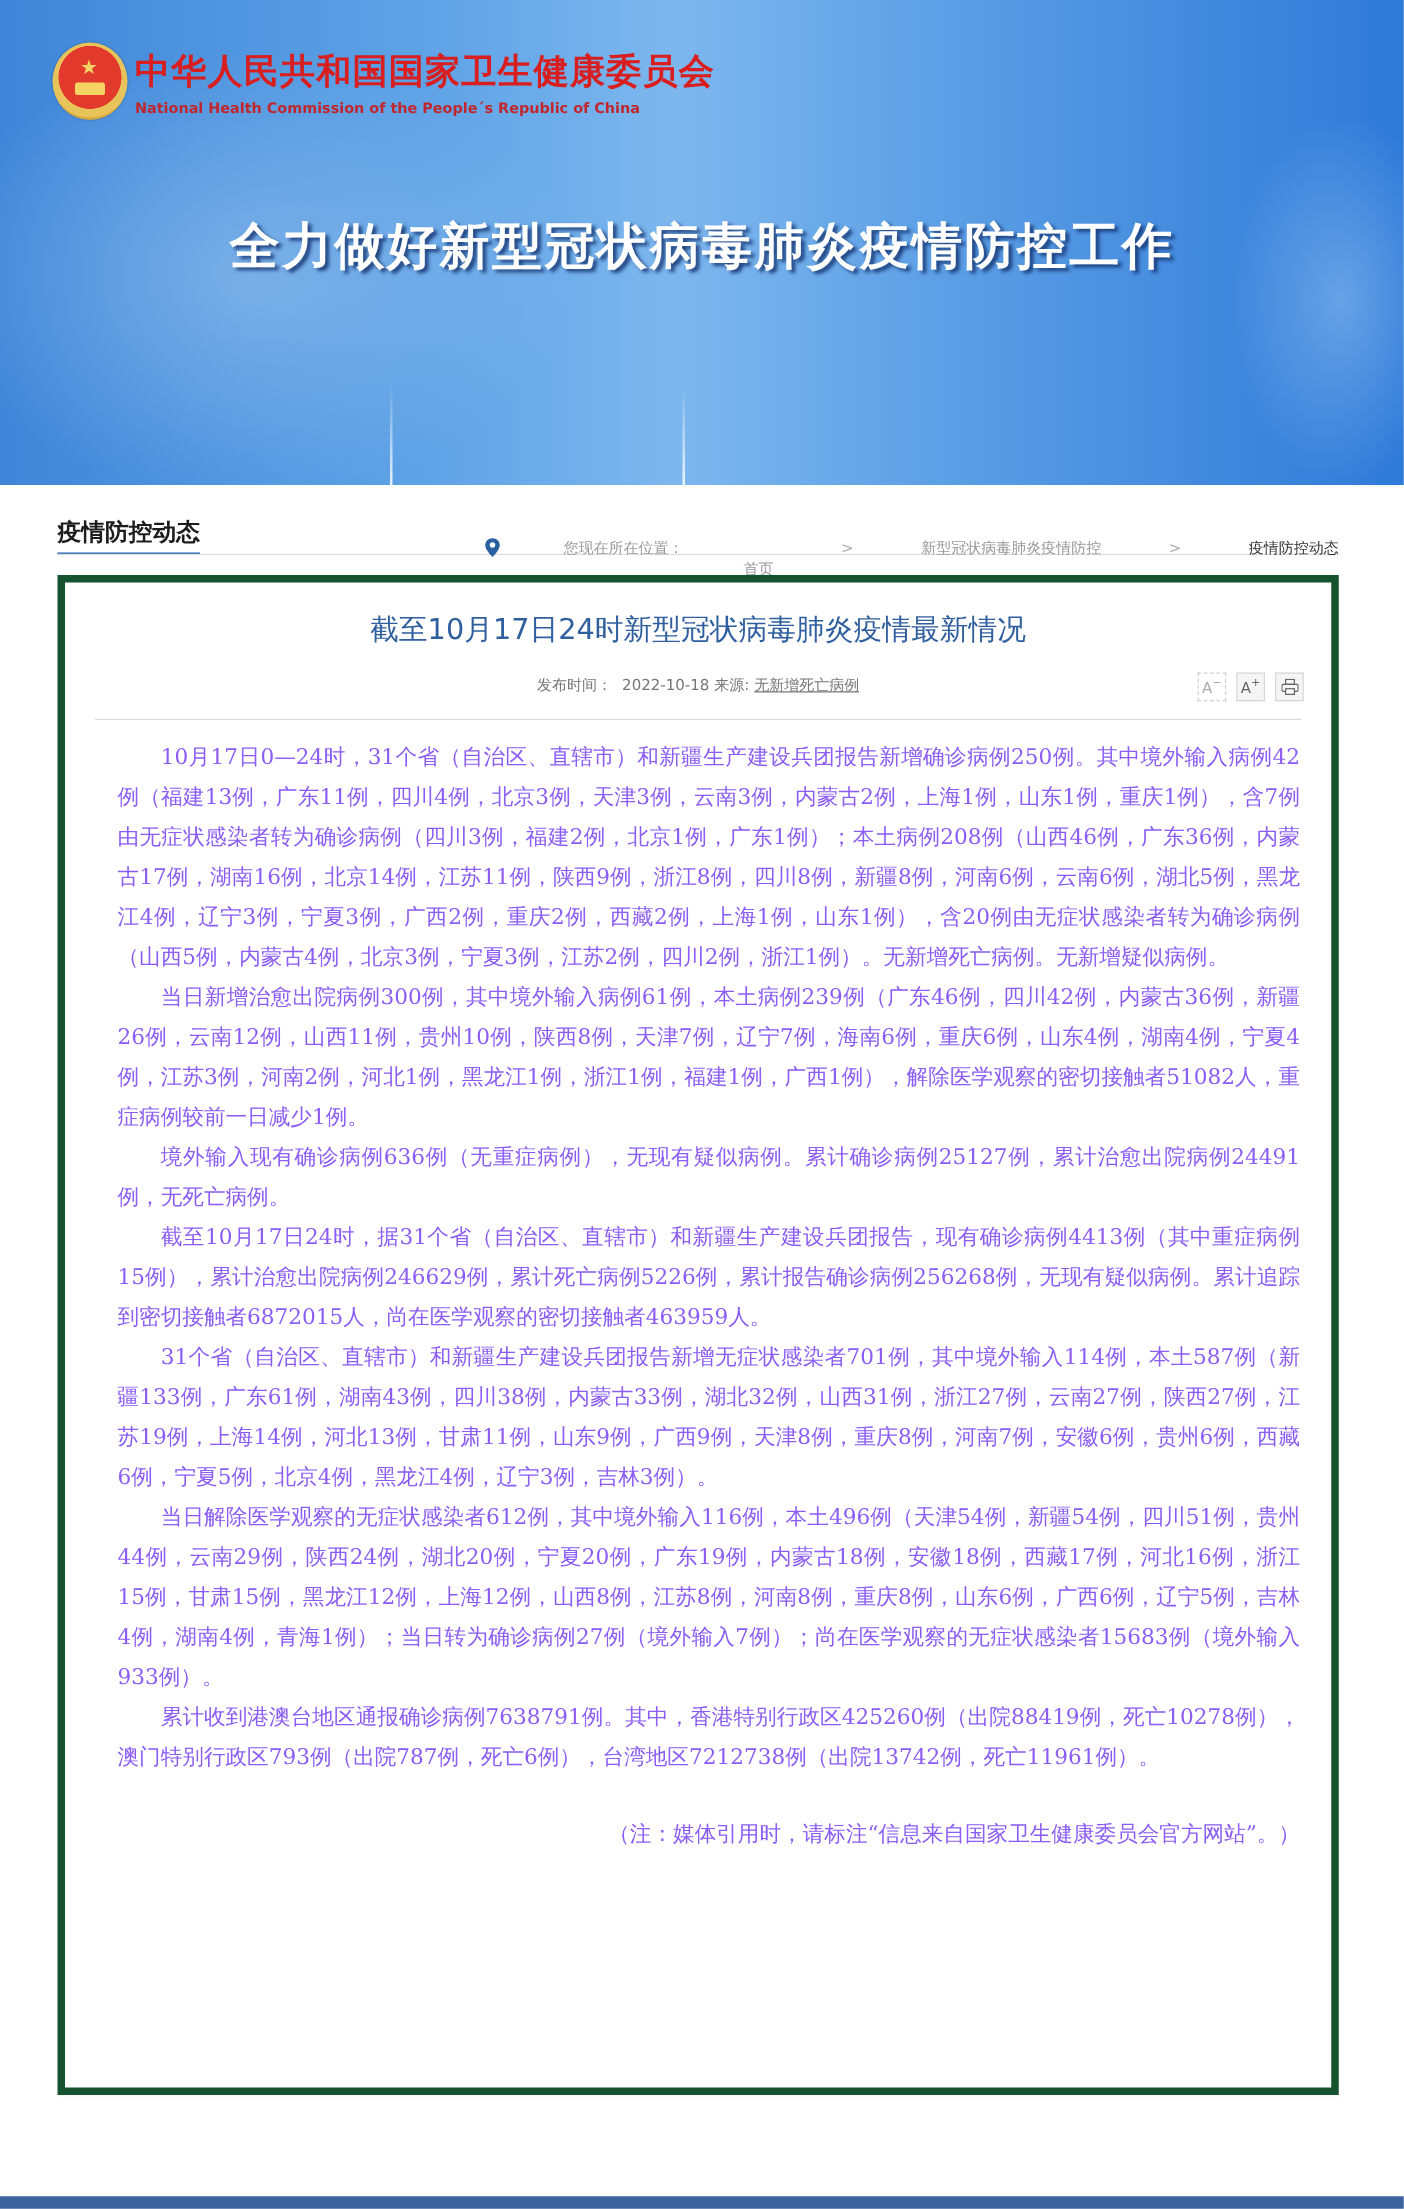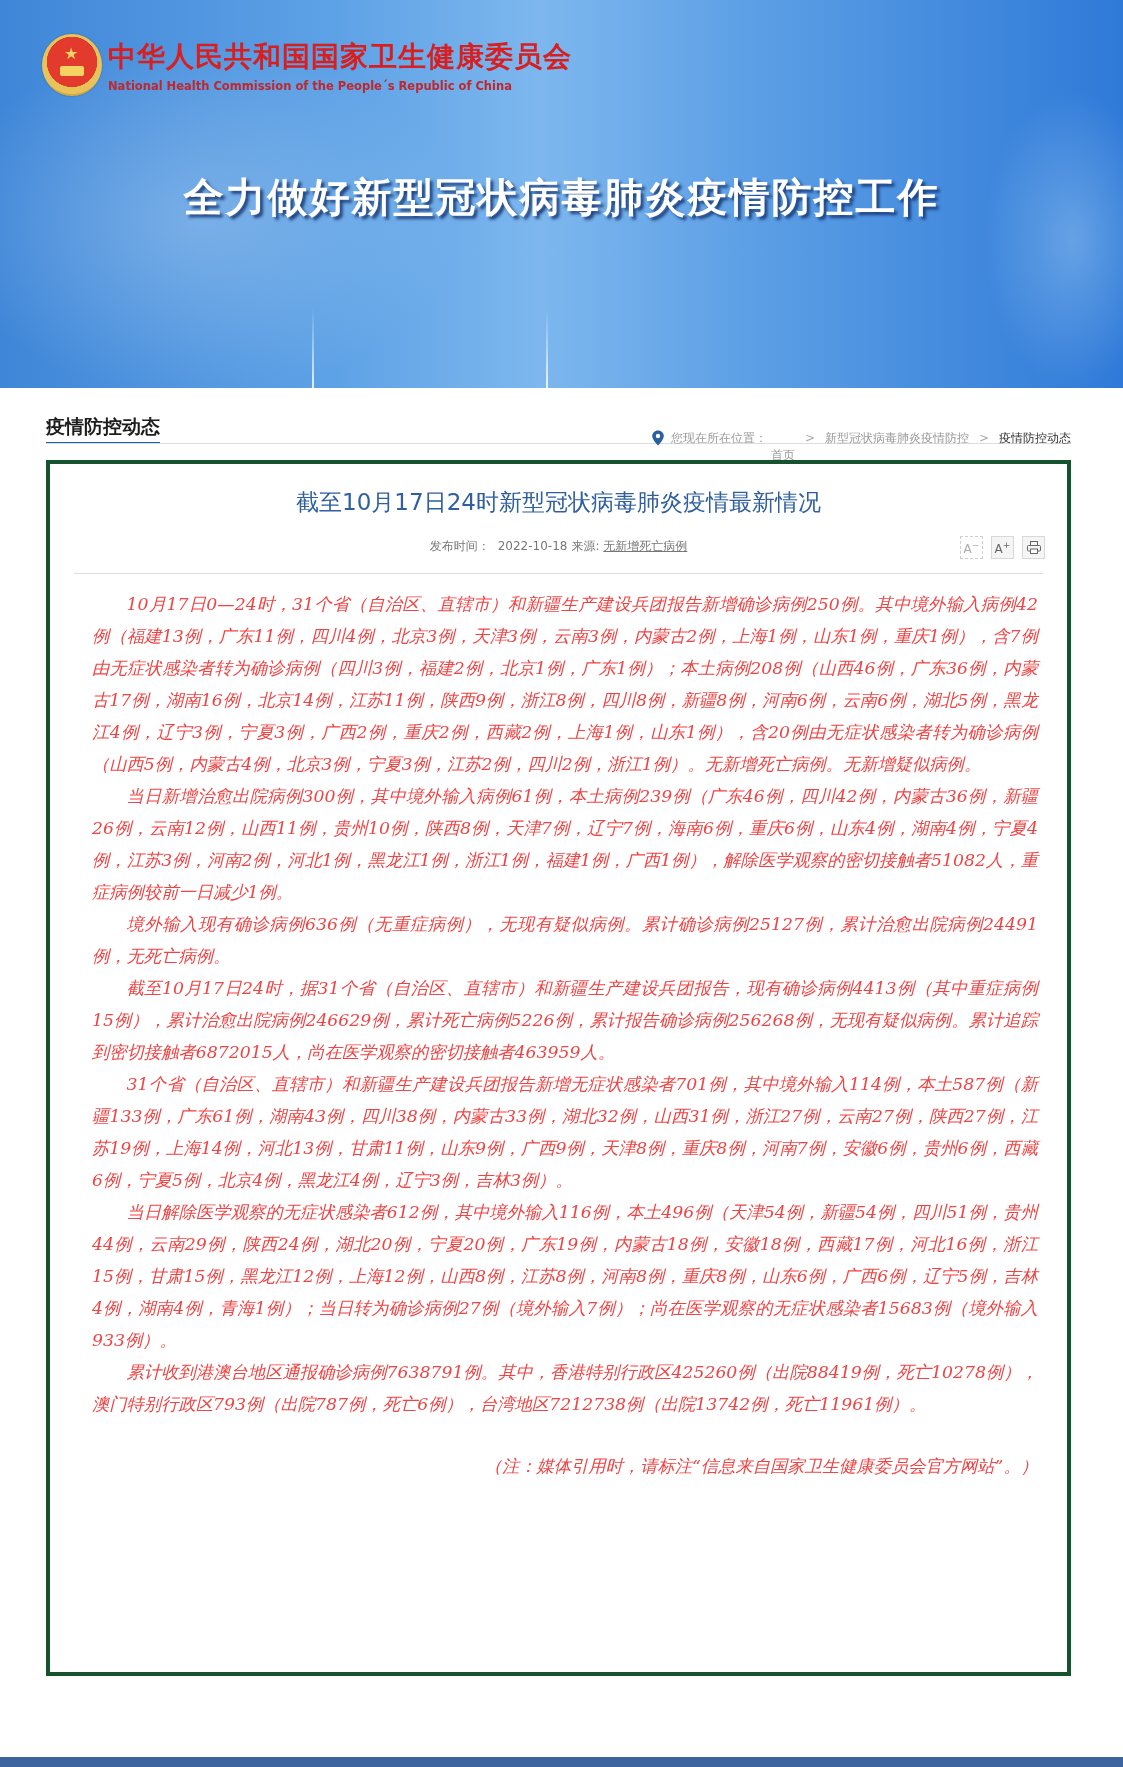--- a/index.html
+++ b/index.html
@@ -23,43 +23,43 @@
   .logo .gate { position: absolute; left: 18px; top: 32px; width: 24px; height: 10px; background: #f6d463; border-radius: 2px; }
   .site-cn { position: absolute; left: 108px; top: 40px; font-size: 28px; font-weight: bold; color: #d81e1e; letter-spacing: 1px; line-height: 34px; }
   .site-en { position: absolute; left: 108px; top: 79px; font-size: 11.5px; font-weight: bold; color: #c0272d; line-height: 14px; }
   .slogan { position: absolute; left: 0; width: 1123px; top: 165px; text-align: center; font-size: 40px; font-weight: bold;
     color: #ffffff; letter-spacing: 2px; line-height: 64px; text-shadow: 3px 3px 3px rgba(20,50,110,0.85); }
 
   
   .section-title { position: absolute; left: 46px; top: 413px; font-size: 19px; font-weight: bold; color: #1c1c1c; line-height: 26px;
     padding-bottom: 3px; border-bottom: 2px solid #1d5fa6; }
   .section-line { position: absolute; left: 46px; top: 443px; width: 1025px; height: 1px; background: #dddddd; }
-  .breadcrumb { position: absolute; right: 52px; top: 410px; font-size: 12px; line-height: 20px; color: #999; display: flex; align-items: center; }
+  .breadcrumb { position: absolute; right: 52px; top: 410px; font-size: 12px; line-height: 20px; color: #999; display: flex; align-items: center; gap: 44px; }
   .breadcrumb .pin { width: 14px; height: 16px; margin-right: 6px; display: inline-block; }
   .breadcrumb .sep { margin: 0 10px; color: #aaa; }
   .breadcrumb .current { color: #333; }
   .breadcrumb a { color: #999; text-decoration: none; }
 
   
-  .article-box { position: absolute; left: 46px; top: 460px; width: 1025px; height: 1216px; border: 4px solid #14532d;
+  .article-box { position: absolute; left: 46px; top: 460px; width: 1025px; height: 1216px; border: 6px solid #14532d;
     box-shadow: 0 1px 3px rgba(0,0,0,0.05); background: #fff; }
   .article-title { position: absolute; left: 0; width: 100%; top: 22px; text-align: center; font-size: 23px; color: #2f5f9e; line-height: 32px; }
   .meta { position: absolute; left: 0; width: 100%; top: 74px; text-align: center; font-size: 12px; color: #777; line-height: 16px; }
   .meta .label { color: #777; text-align: right; }
   .meta .date { margin-left: 8px; margin-right: 4px; }
   .meta .source { text-decoration: underline; color: #777; }
   .tools { position: absolute; right: 22px; top: 72px; display: flex; gap: 8px; }
   .tool-btn { width: 23px; height: 23px; border: 1px solid #d8d8d8; background: #f5f5f5; display: flex; align-items: center; justify-content: center;
     font-size: 12px; color: #666; font-family: "DejaVu Sans", sans-serif; cursor: pointer; }
   .tool-btn.dashed { border: 1px dashed #cfcfcf; background: #fff; color: #aaa; }
   .tool-btn sup { font-size: 9px; }
   .meta-line { position: absolute; left: 24px; right: 24px; top: 109px; height: 1px; background: #dcdcdc; }
 
   .content { position: absolute; left: 42px; width: 946px; top: 124px; font-family: "DejaVu Serif", "Liberation Serif", serif;
-    font-size: 17.3px; line-height: 32px; color: #ef4444; text-align: justify; font-style: italic; }
+    font-size: 17.3px; line-height: 32px; color: #8b5cf6; text-align: justify; }
   .content p { text-indent: 2em; }
   .content p.note { text-align: right; text-indent: 0; margin-top: 30px; padding-right: 0; }
 
   .footer-bar { position: absolute; left: 0; top: 1757px; width: 1123px; height: 10px; background: #3e64a0; }
 </style>
 </head>
 <body>
 
 <div class="banner">
   <div class="haze1"></div>

